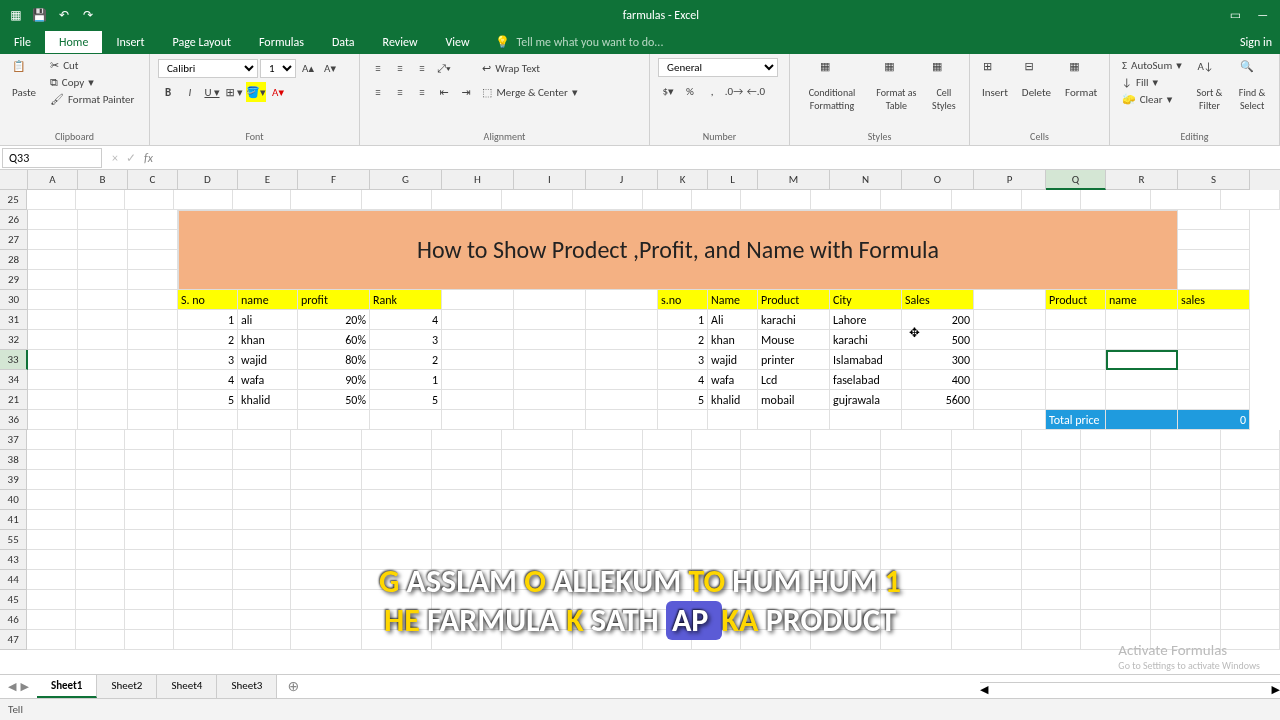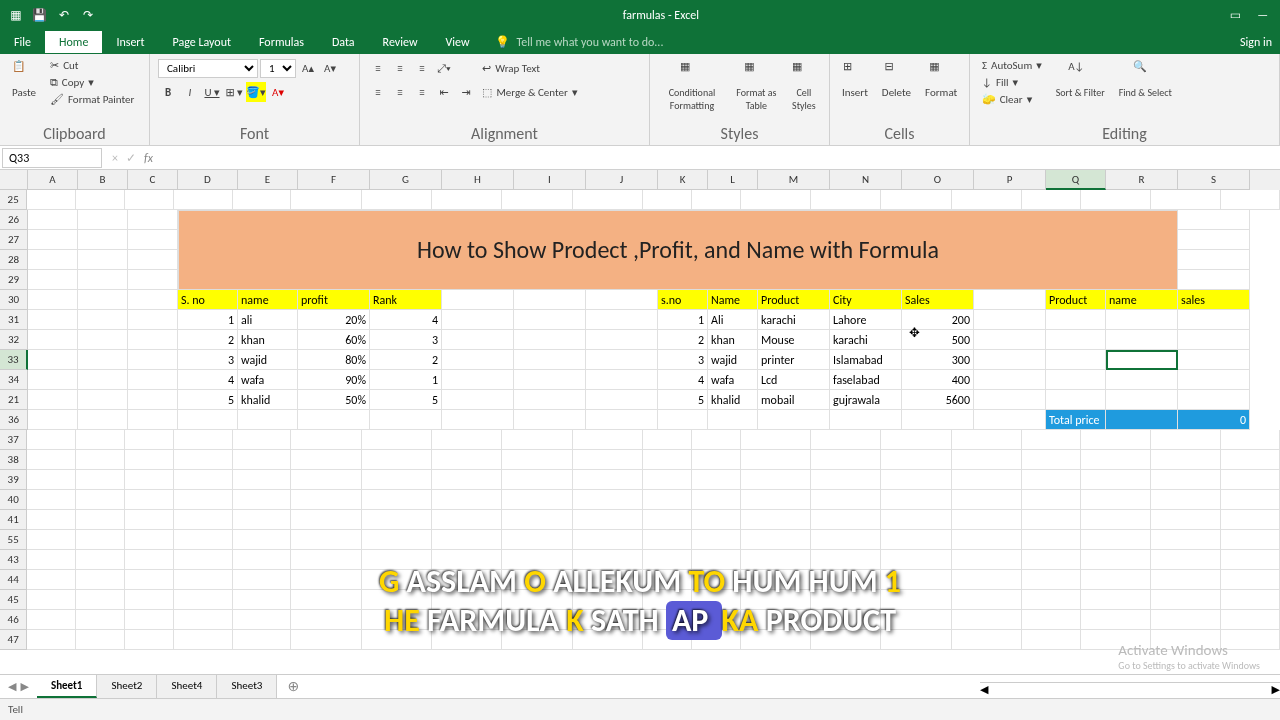--- a/index.html
+++ b/index.html
@@ -13,21 +13,21 @@
 
 .menubar { background: #0f7238; height: 24px; display: flex; align-items: center; font-size: 12px; }
 .menubar .tab { padding: 4px 14px; color: #fff; cursor: pointer; }
 .menubar .tab.file { background: #0f7238; }
 .menubar .tab.active { background: #fff; color: #0f7238; }
 .menubar .tell-me { color: #b8d8c4; padding-left: 12px; display: flex; align-items: center; gap: 6px; }
 .menubar .signin { margin-left: auto; color: #fff; padding-right: 8px; }
 
 .ribbon { background: #f3f3f3; border-bottom: 1px solid #d0d0d0; height: 92px; display: flex; font-size: 11px; color: #444; }
 .ribbon-group { border-right: 1px solid #d0d0d0; padding: 4px 8px 2px; display: flex; flex-direction: column; justify-content: space-between; }
-.ribbon-group .label { text-align: center; color: #666; font-size: 16px; padding-top: 2px; }
+.ribbon-group .label { text-align: center; color: #666; font-size: 10px; padding-top: 2px; }
 .ribbon-content { display: flex; gap: 6px; align-items: flex-start; flex: 1; }
 .btn-large { display: flex; flex-direction: column; align-items: center; gap: 2px; padding: 2px 4px; cursor: pointer; }
 .btn-large .icon-box { width: 24px; height: 24px; }
 .btn-row { display: flex; flex-direction: column; gap: 2px; }
 .btn-small { display: flex; align-items: center; gap: 4px; padding: 1px 4px; cursor: pointer; font-size: 11px; }
 .font-row { display: flex; gap: 2px; align-items: center; }
 .font-select { border: 1px solid #ccc; background: #fff; font-size: 11px; padding: 1px 4px; }
 .icon-btn { width: 20px; height: 20px; display: inline-flex; align-items: center; justify-content: center; cursor: pointer; font-size: 11px; }
 
 .name-box-bar { height: 24px; border-bottom: 1px solid #d0d0d0; display: flex; align-items: center; background: #fff; font-size: 12px; }
@@ -162,20 +162,33 @@
         <span class="icon-btn">≡</span>
         <span class="icon-btn">≡</span>
         <span class="icon-btn">⇤</span>
         <span class="icon-btn">⇥</span>
         <div class="btn-small"><span>⬚</span><span>Merge &amp; Center</span> ▾</div>
       </div>
     </div>
     <div class="label">Alignment</div>
   </div>
 
+  <div class="ribbon-group" style="width:140px">
+    <div class="ribbon-content" style="flex-direction:column;gap:4px">
+      <select class="font-select" style="width:120px"><option>General</option></select>
+      <div class="font-row">
+        <span class="icon-btn">$▾</span>
+        <span class="icon-btn">%</span>
+        <span class="icon-btn">,</span>
+        <span class="icon-btn">.0→</span>
+        <span class="icon-btn">←.0</span>
+      </div>
+    </div>
+    <div class="label">Number</div>
+  </div>
 
   <div class="ribbon-group" style="width:180px">
     <div class="ribbon-content">
       <div class="btn-large">
           <div class="icon-box">▦</div>
           <span style="font-size:10px;text-align:center">Conditional Formatting</span>
         </div>
       <div class="btn-large">
           <div class="icon-box">▦</div>
           <span style="font-size:10px;text-align:center">Format as Table</span>
@@ -800,20 +813,20 @@
     <span style="position:absolute;left:0">◀</span>
     <span style="position:absolute;right:0">▶</span>
   </div>
 </div>
 
 <div class="statusbar">
   <span>Tell</span>
 </div>
 
 <div class="watermark">
-  <div>Activate Windows</div>
+  <div>Activate Formulas</div>
   <div class="sub">Go to Settings to activate Windows</div>
 </div>
 
 <div class="subtitle-overlay">
   <div id="sub1"><span class="y">G </span><span class="w">ASSLAM </span><span class="y">O </span><span class="w">ALLEKUM </span><span class="y">TO </span><span class="w">HUM HUM </span><span class="y">1</span></div>
   <div id="sub2"><span class="y">HE </span><span class="w">FARMULA </span><span class="y">K </span><span class="w">SATH </span><span class="w highlight-word">AP </span><span class="y">KA </span><span class="w">PRODUCT</span></div>
 </div>
 
 </body></html>

